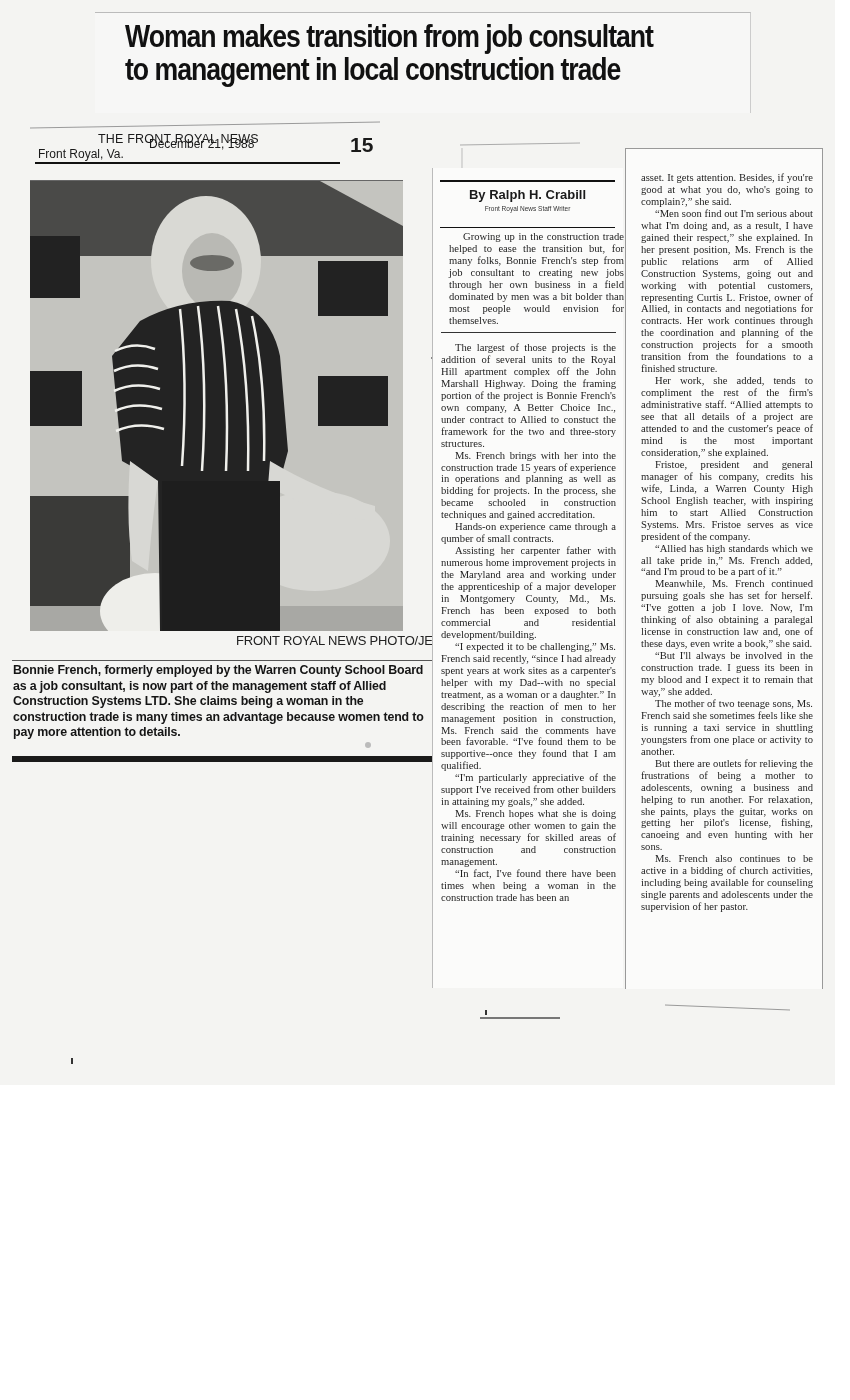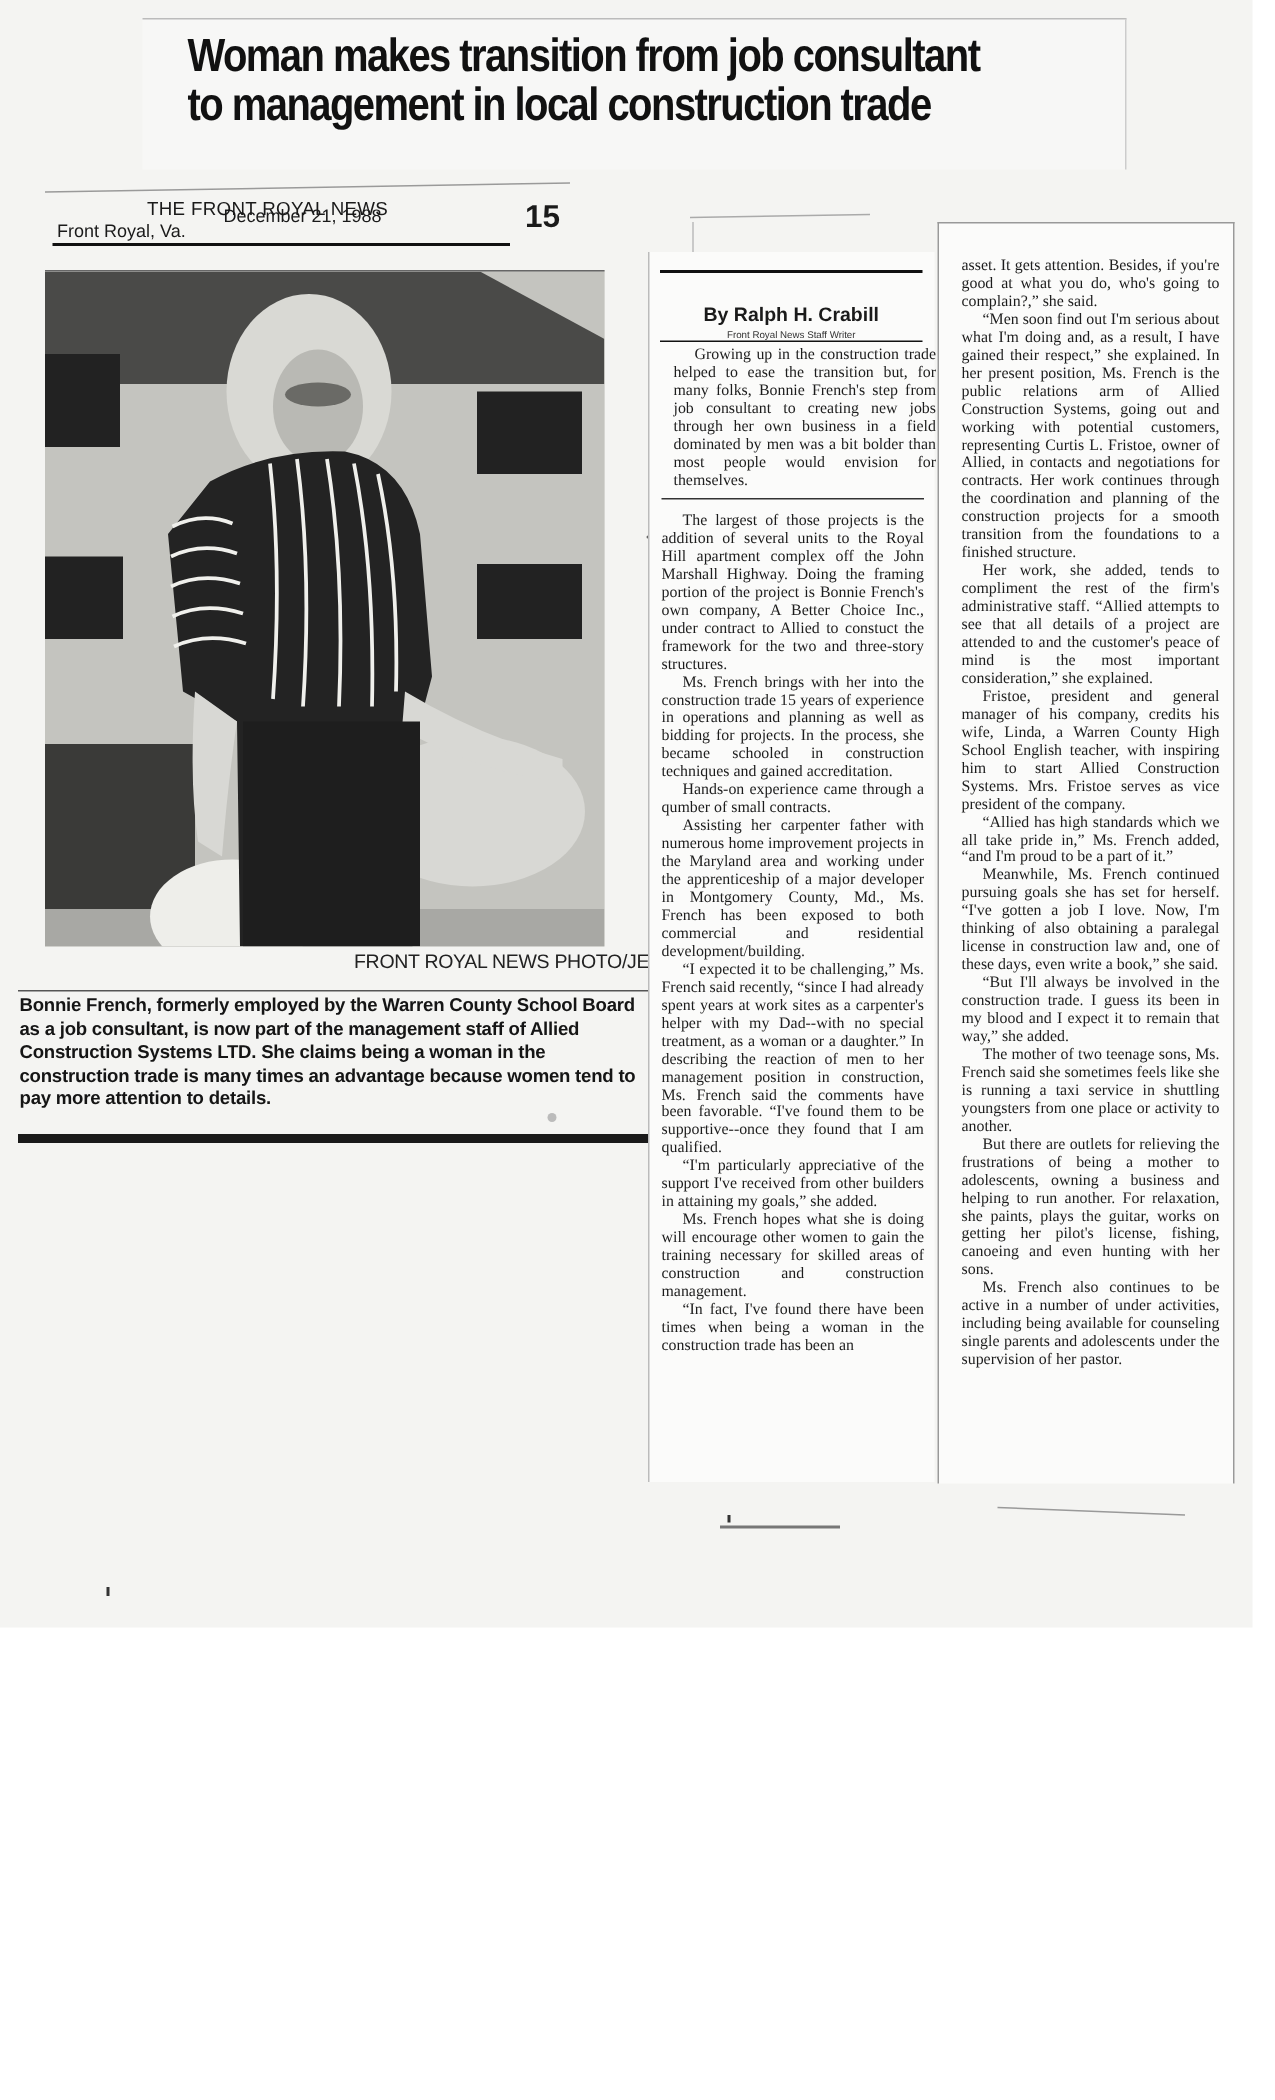--- a/index.html
+++ b/index.html
@@ -54,21 +54,21 @@
     position: absolute; background: #fbfbfa;
   }
   .col-mid { left: 432px; top: 168px; width: 190px; height: 820px; border-left: 1px solid #bbb; }
   .col-right { left: 625px; top: 148px; width: 196px; height: 840px; border-left: 1px solid #999; border-right: 1px solid #999; border-top: 1px solid #999; }
 
   .byline-box {
     position: absolute; left: 440px; top: 180px; width: 175px; height: 45px;
     border-top: 2px solid #111; border-bottom: 1px solid #111;
     text-align: center; font-family: "Liberation Sans", sans-serif;
   }
-  .byline-box .byline { font-size: 13px; font-weight: 700; margin-top: 20px; }
+  .byline-box .byline { font-size: 13px; font-weight: 700; margin-top: 5px; }
   .byline-box .byline-title { font-size: 6.5px; margin-top: 3px; color: #333; }
 
   .article-col {
     position: absolute; font-family: "Liberation Serif", serif;
     font-size: 10.6px; line-height: 11.95px; text-align: justify; color: #1c1c1c;
   }
   .article-col p { margin: 0; text-indent: 14px; hyphens: auto; }
   .article-col p.cont { text-indent: 0; }
   .col-mid-text { left: 449px; top: 231px; width: 175px; }
   .col-mid-text2 { left: 441px; top: 342px; width: 175px; }
@@ -191,14 +191,14 @@
 <div class="article-col col-right-text">
   <p class="cont">asset. It gets attention. Besides, if you're good at what you do, who's going to complain?,” she said.</p>
   <p>“Men soon find out I'm serious about what I'm doing and, as a result, I have gained their respect,” she explained. In her present position, Ms. French is the public relations arm of Allied Construction Systems, going out and working with potential customers, representing Curtis L. Fristoe, owner of Allied, in contacts and negotiations for contracts. Her work continues through the coordination and planning of the construction projects for a smooth transition from the foundations to a finished structure.</p>
   <p>Her work, she added, tends to compliment the rest of the firm's administrative staff. “Allied attempts to see that all details of a project are attended to and the customer's peace of mind is the most important consideration,” she explained.</p>
   <p>Fristoe, president and general manager of his company, credits his wife, Linda, a Warren County High School English teacher, with inspiring him to start Allied Construction Systems. Mrs. Fristoe serves as vice president of the company.</p>
   <p>“Allied has high standards which we all take pride in,” Ms. French added, “and I'm proud to be a part of it.”</p>
   <p>Meanwhile, Ms. French continued pursuing goals she has set for herself. “I've gotten a job I love. Now, I'm thinking of also obtaining a paralegal license in construction law and, one of these days, even write a book,” she said.</p>
   <p>“But I'll always be involved in the construction trade. I guess its been in my blood and I expect it to remain that way,” she added.</p>
   <p>The mother of two teenage sons, Ms. French said she sometimes feels like she is running a taxi service in shuttling youngsters from one place or activity to another.</p>
   <p>But there are outlets for relieving the frustrations of being a mother to adolescents, owning a business and helping to run another. For relaxation, she paints, plays the guitar, works on getting her pilot's license, fishing, canoeing and even hunting with her sons.</p>
-  <p>Ms. French also continues to be active in a number of under activities, including being available for counseling single parents and adolescents under the supervision of her pastor.</p>
+  <p>Ms. French also continues to be active in a bidding of church activities, including being available for counseling single parents and adolescents under the supervision of her pastor.</p>
 </div>
 
 </body></html>

